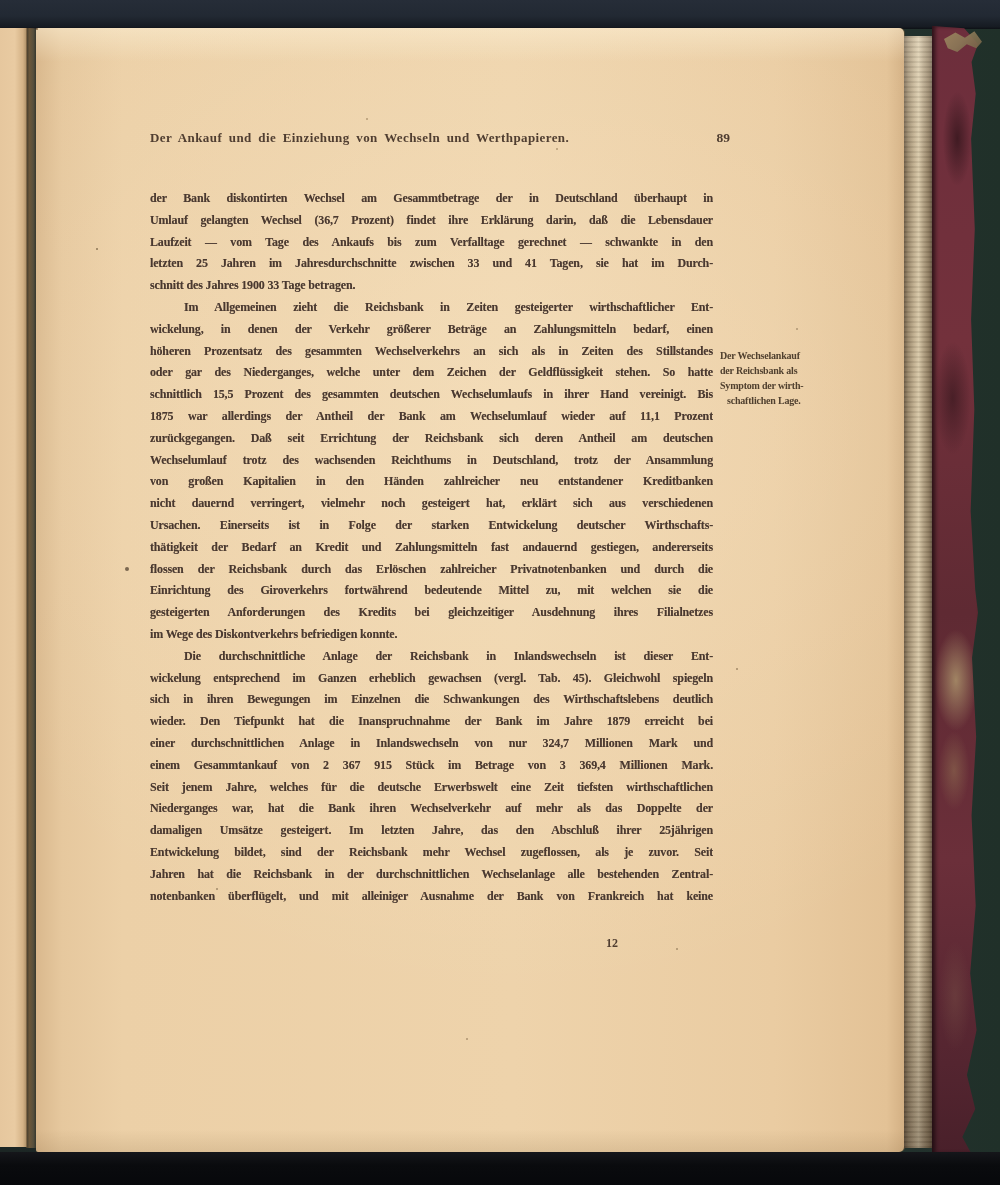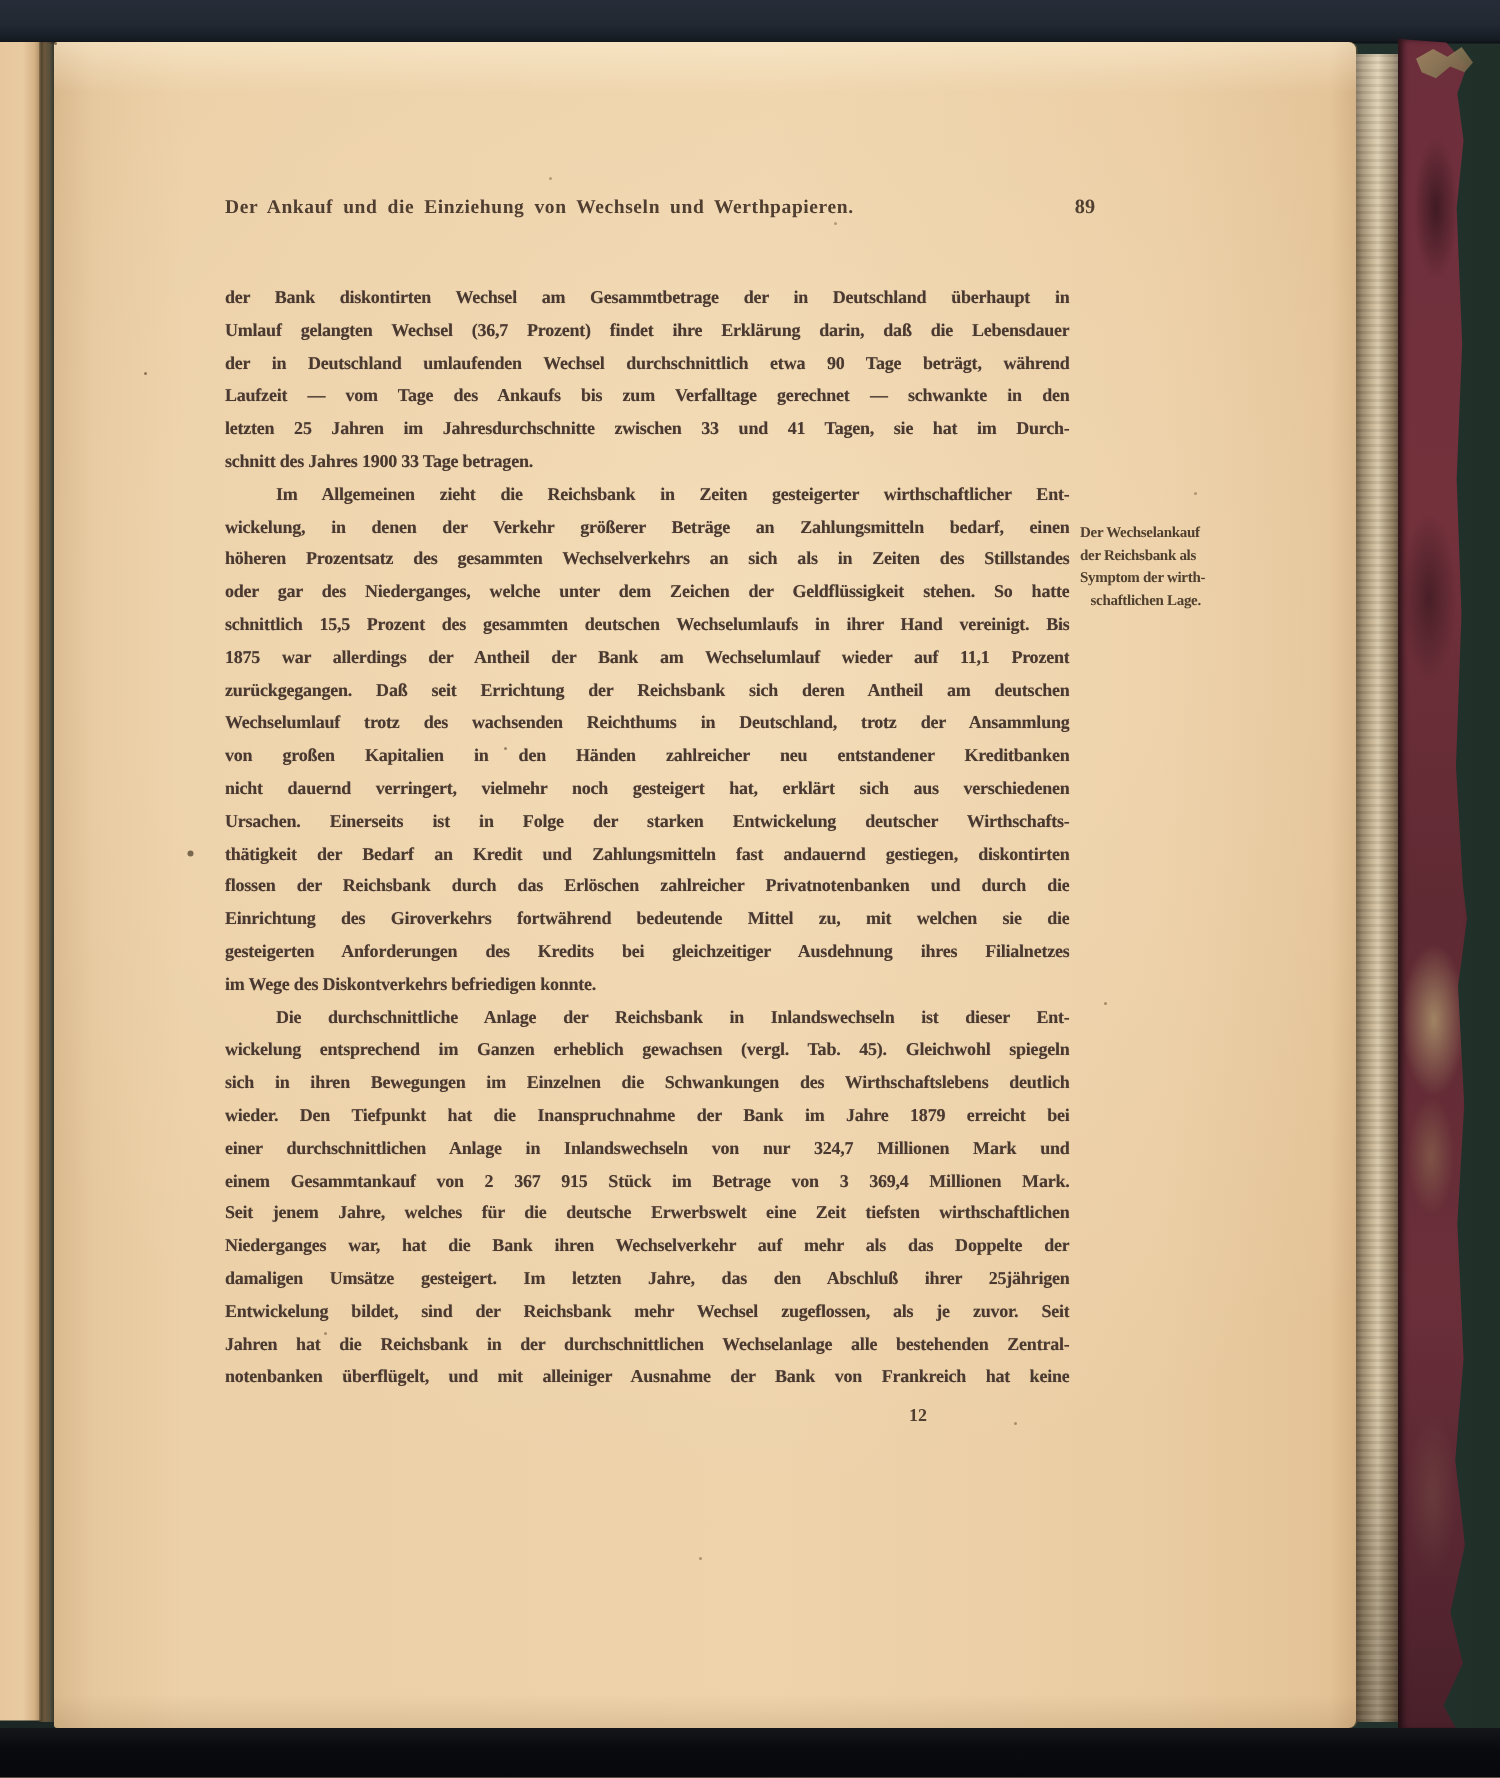--- a/index.html
+++ b/index.html
@@ -82,38 +82,37 @@
   <div class="gutter-shadow"></div>
 
   <div class="book-page">
     <div class="paper-specks"></div>
     <div class="running-head">Der Ankauf und die Einziehung von Wechseln und Werthpapieren.</div>
     <div class="page-number">89</div>
     <div class="body-text ink">
         <div>
           <div class="line">der Bank diskontirten Wechsel am Gesammtbetrage der in Deutschland überhaupt in</div>
           <div class="line">Umlauf gelangten Wechsel (36,7 Prozent) findet ihre Erklärung darin, daß die Lebensdauer</div>
-          <div class="line">der in Deutschland umlaufenden Wechsel durchschnittlich etwa 90 Tage beträgt, während</div>
           <div class="line">Laufzeit — vom Tage des Ankaufs bis zum Verfalltage gerechnet — schwankte in den</div>
           <div class="line">letzten 25 Jahren im Jahresdurchschnitte zwischen 33 und 41 Tagen, sie hat im Durch-</div>
           <div class="line last">schnitt des Jahres 1900 33 Tage betragen.</div>
         </div>
         <div>
           <div class="line indent">Im Allgemeinen zieht die Reichsbank in Zeiten gesteigerter wirthschaftlicher Ent-</div>
           <div class="line">wickelung, in denen der Verkehr größerer Beträge an Zahlungsmitteln bedarf, einen</div>
           <div class="line">höheren Prozentsatz des gesammten Wechselverkehrs an sich als in Zeiten des Stillstandes</div>
           <div class="line">oder gar des Niederganges, welche unter dem Zeichen der Geldflüssigkeit stehen. So hatte</div>
           <div class="line">schnittlich 15,5 Prozent des gesammten deutschen Wechselumlaufs in ihrer Hand vereinigt. Bis</div>
           <div class="line">1875 war allerdings der Antheil der Bank am Wechselumlauf wieder auf 11,1 Prozent</div>
           <div class="line">zurückgegangen. Daß seit Errichtung der Reichsbank sich deren Antheil am deutschen</div>
           <div class="line">Wechselumlauf trotz des wachsenden Reichthums in Deutschland, trotz der Ansammlung</div>
           <div class="line">von großen Kapitalien in den Händen zahlreicher neu entstandener Kreditbanken</div>
           <div class="line">nicht dauernd verringert, vielmehr noch gesteigert hat, erklärt sich aus verschiedenen</div>
           <div class="line">Ursachen. Einerseits ist in Folge der starken Entwickelung deutscher Wirthschafts-</div>
-          <div class="line">thätigkeit der Bedarf an Kredit und Zahlungsmitteln fast andauernd gestiegen, diskontirten</div>
+          <div class="line">thätigkeit der Bedarf an Kredit und Zahlungsmitteln fast andauernd gestiegen, andererseits</div>
           <div class="line">flossen der Reichsbank durch das Erlöschen zahlreicher Privatnotenbanken und durch die</div>
           <div class="line">Einrichtung des Giroverkehrs fortwährend bedeutende Mittel zu, mit welchen sie die</div>
           <div class="line">gesteigerten Anforderungen des Kredits bei gleichzeitiger Ausdehnung ihres Filialnetzes</div>
           <div class="line last">im Wege des Diskontverkehrs befriedigen konnte.</div>
         </div>
         <div>
           <div class="line indent">Die durchschnittliche Anlage der Reichsbank in Inlandswechseln ist dieser Ent-</div>
           <div class="line">wickelung entsprechend im Ganzen erheblich gewachsen (vergl. Tab. 45). Gleichwohl spiegeln</div>
           <div class="line">sich in ihren Bewegungen im Einzelnen die Schwankungen des Wirthschaftslebens deutlich</div>
           <div class="line">wieder. Den Tiefpunkt hat die Inanspruchnahme der Bank im Jahre 1879 erreicht bei</div>

